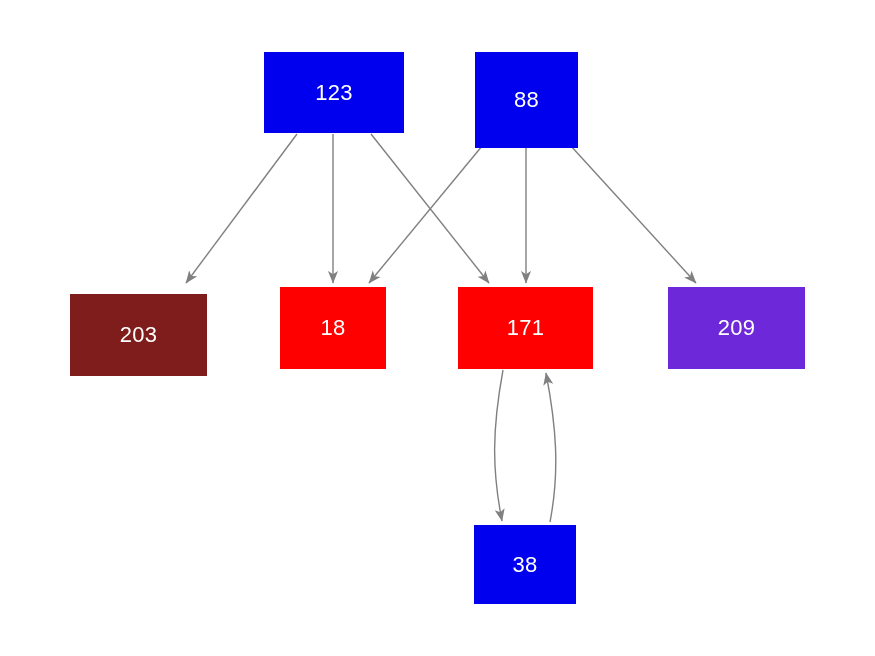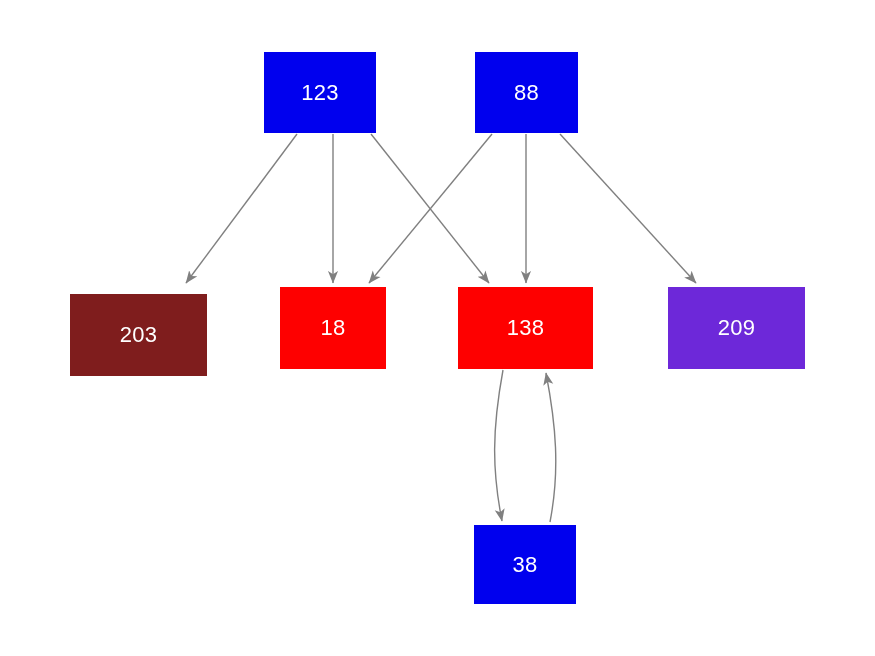--- a/index.html
+++ b/index.html
@@ -56,34 +56,34 @@
         <path d="M 371,134 L 489,283" fill="none" stroke="#808080" stroke-width="1.4" marker-end="url(#arrowhead)"></path>
         <path d="M 492,134 L 369,283" fill="none" stroke="#808080" stroke-width="1.4" marker-end="url(#arrowhead)"></path>
         <path d="M 526,134 L 526,283" fill="none" stroke="#808080" stroke-width="1.4" marker-end="url(#arrowhead)"></path>
         <path d="M 560,134 L 696,283" fill="none" stroke="#808080" stroke-width="1.4" marker-end="url(#arrowhead)"></path>
         <path d="M 503,370 C 492,430 492,470 502,521" fill="none" stroke="#808080" stroke-width="1.4" marker-end="url(#arrowhead)"></path>
         <path d="M 550,522 C 560,470 556,425 546,373" fill="none" stroke="#808080" stroke-width="1.4" marker-end="url(#arrowhead)"></path>
       </g>
   </svg>
 
   <div id="nodes-group">
-      <div class="node node-blue" style="left: 264px; top: 52px; width: 112px; height: 81px; background: rgb(0, 0, 238); text-align: right;">
+      <div class="node node-blue" style="left: 264px; top: 52px; width: 140px; height: 81px; background: rgb(0, 0, 238); text-align: right;">
         <span class="node-label" style="color: rgb(255, 255, 255);">123</span>
       </div>
-      <div class="node node-blue" style="left: 475px; top: 52px; width: 103px; height: 81px; background: rgb(0, 0, 238);">
+      <div class="node node-blue" style="left: 475px; top: 52px; width: 103px; height: 96px; background: rgb(0, 0, 238);">
         <span class="node-label" style="color: rgb(255, 255, 255);">88</span>
       </div>
       <div class="node node-red" style="left: 70px; top: 287px; width: 137px; height: 82px; background: #7f1d1d; margin-top: 7px;">
         <span class="node-label" style="color: rgb(255, 255, 255);">203</span>
       </div>
       <div class="node node-red" style="left: 280px; top: 287px; width: 106px; height: 82px; background: rgb(254, 0, 0);">
         <span class="node-label" style="color: rgb(255, 255, 255);">18</span>
       </div>
       <div class="node node-red" style="left: 458px; top: 287px; width: 135px; height: 82px; background: rgb(254, 0, 0);">
-        <span class="node-label" style="color: rgb(255, 255, 255);">138</span>
+        <span class="node-label" style="color: rgb(255, 255, 255);">171</span>
       </div>
       <div class="node node-red" style="left: 668px; top: 287px; width: 137px; height: 82px; background: #6d28d9;">
         <span class="node-label" style="color: rgb(255, 255, 255);">209</span>
       </div>
       <div class="node node-blue" style="left: 474px; top: 525px; width: 102px; height: 79px; background: rgb(0, 0, 238);">
         <span class="node-label" style="color: rgb(255, 255, 255);">38</span>
       </div>
     </div>
 
 </div>

